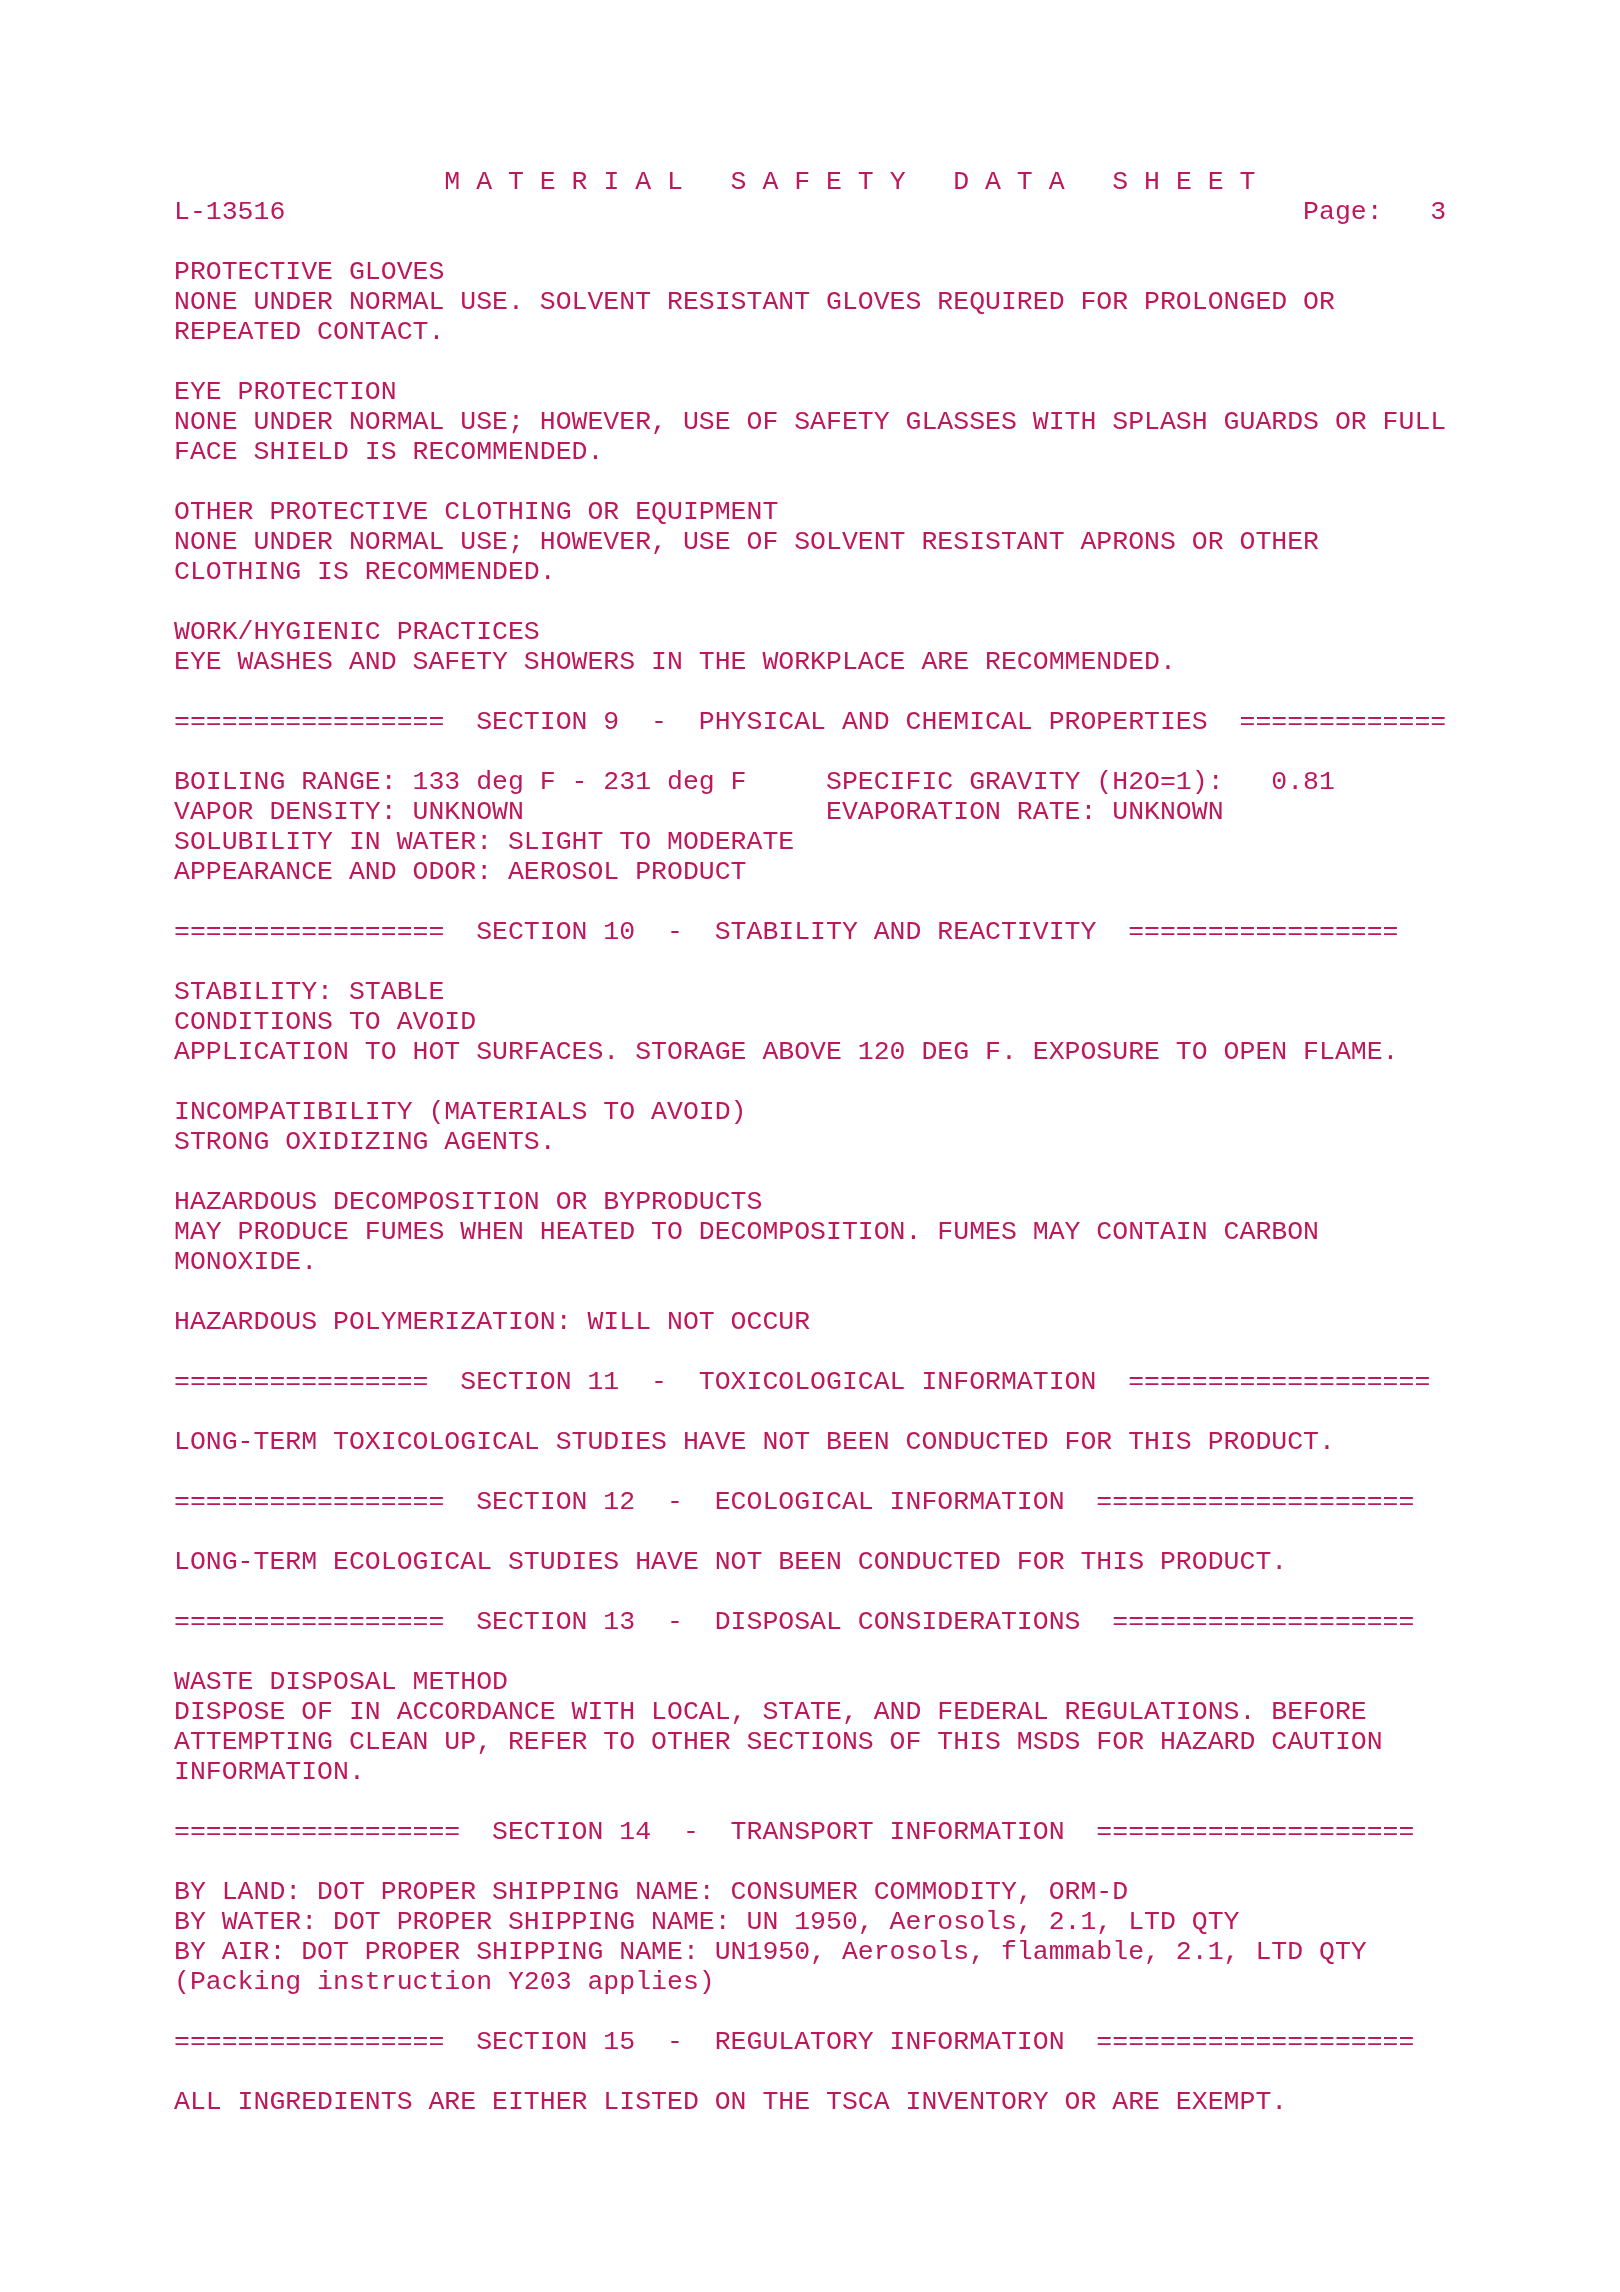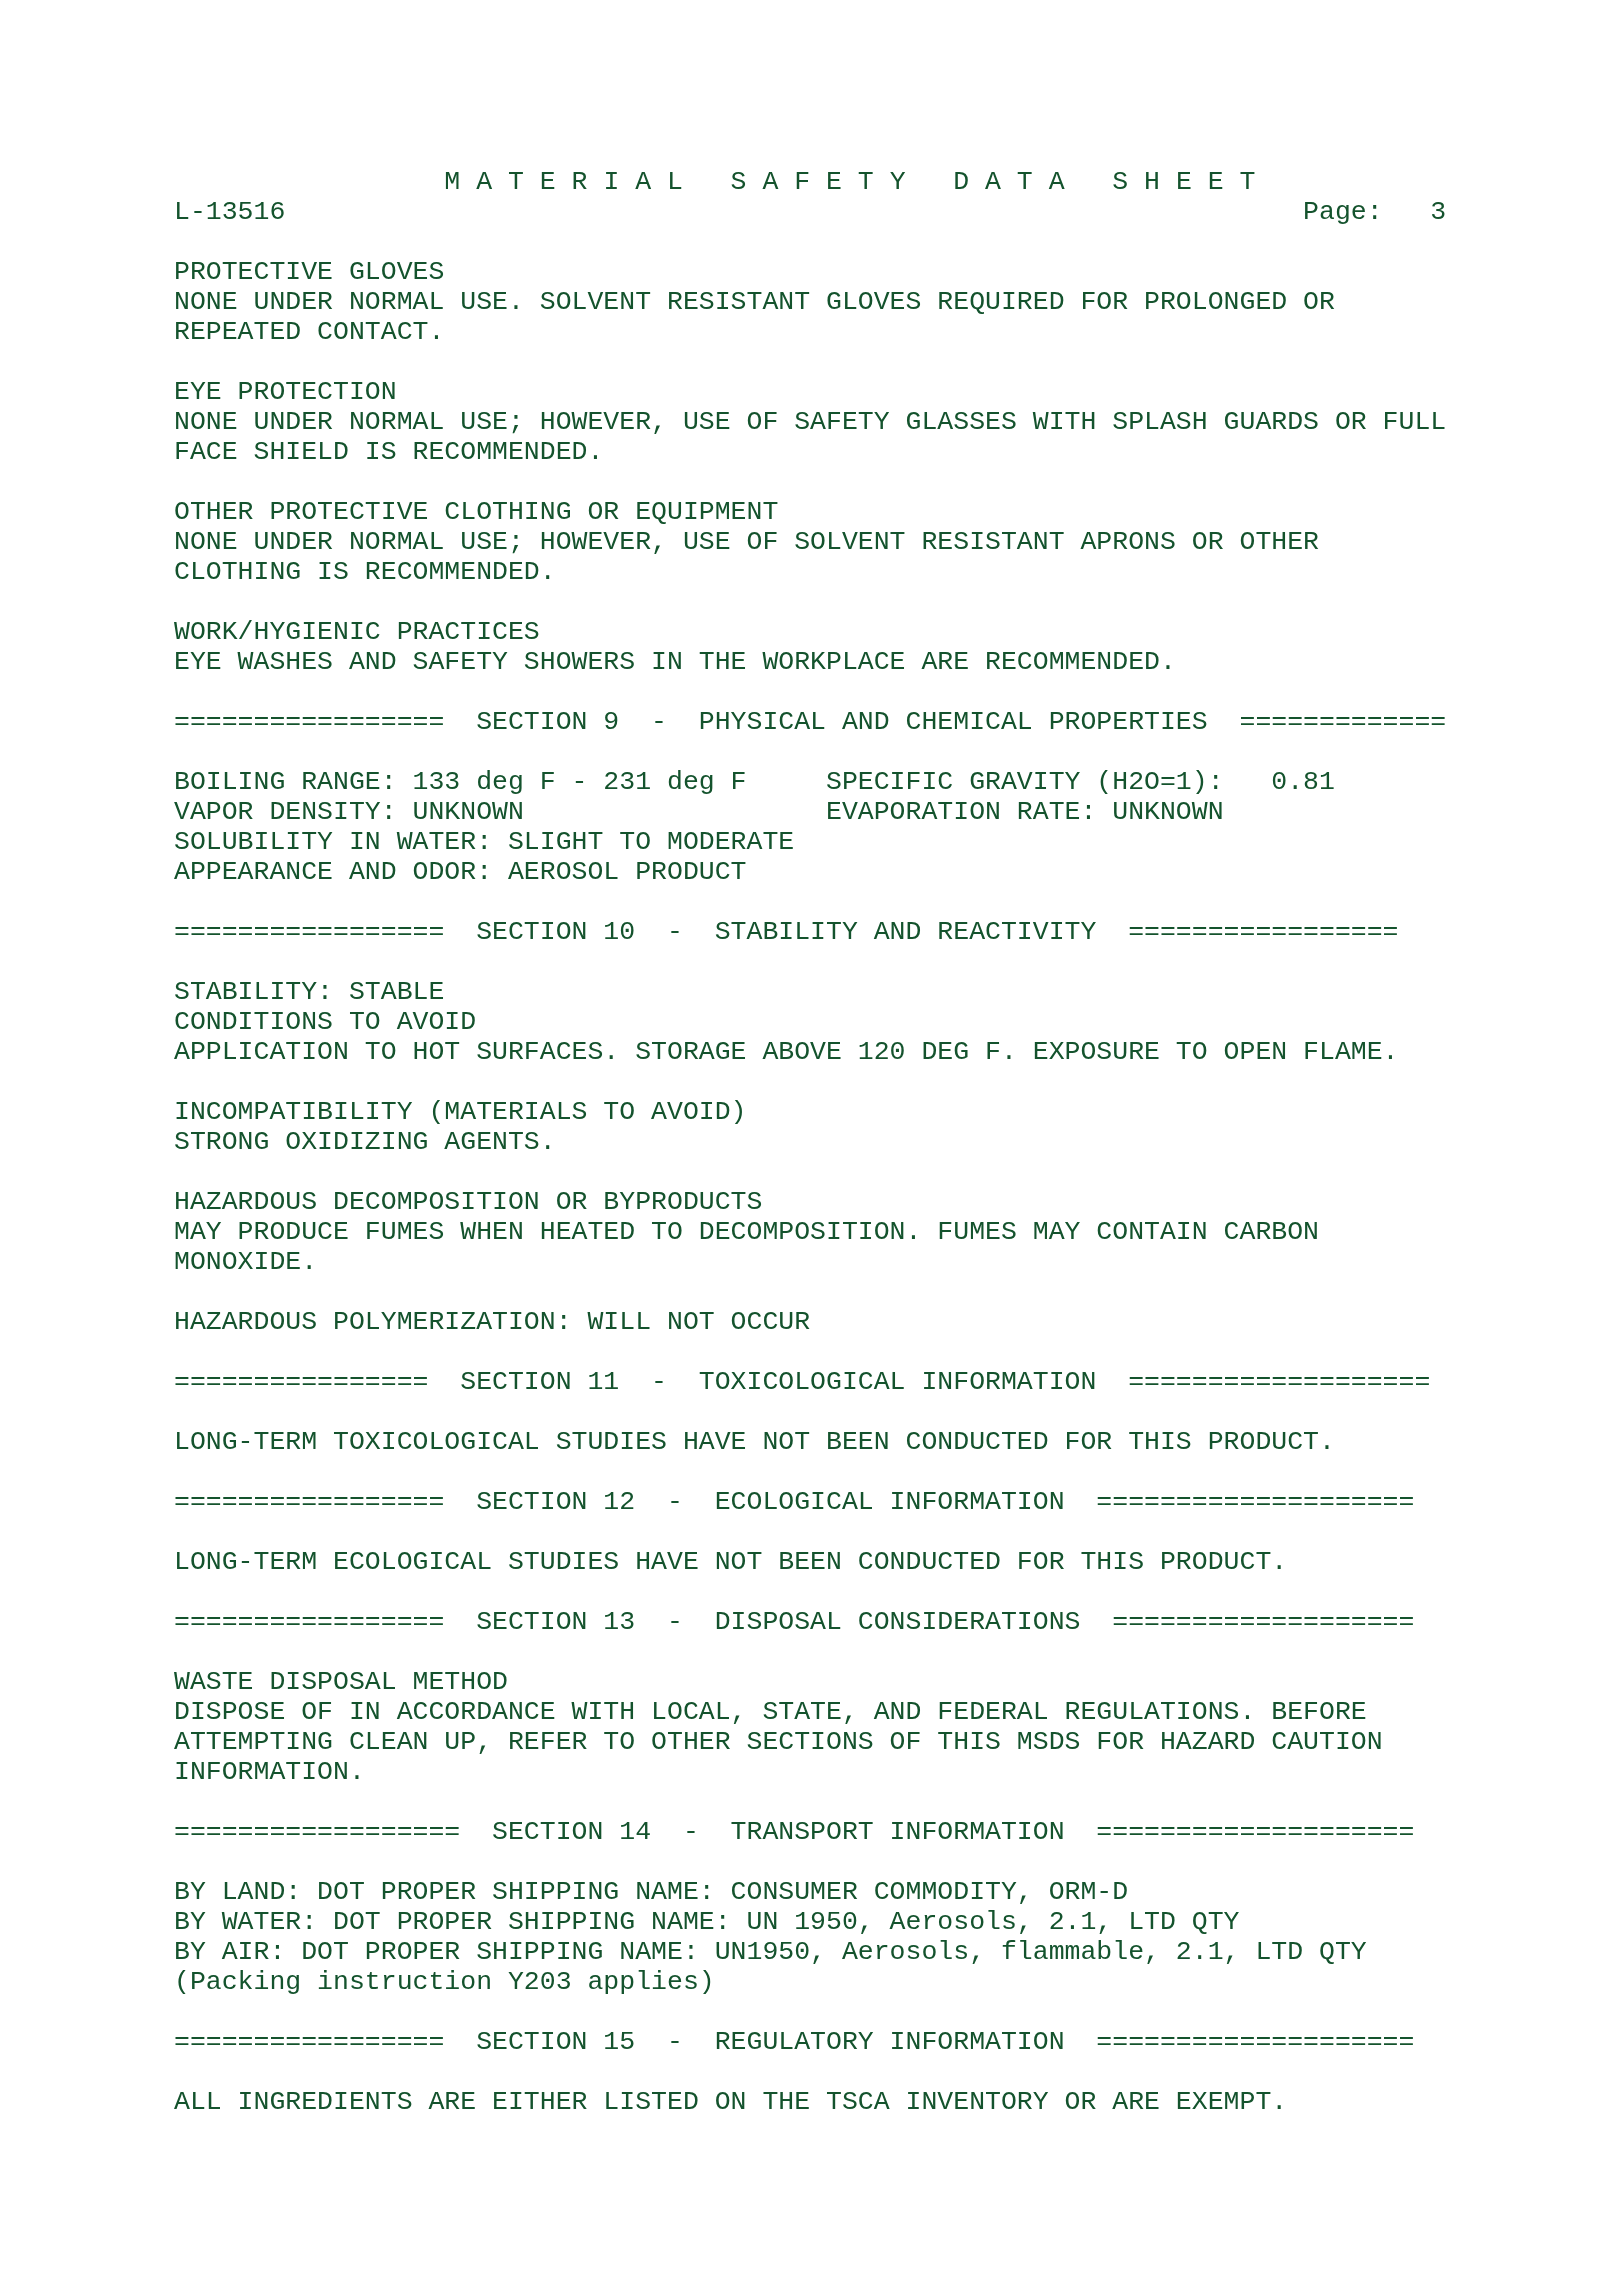--- a/index.html
+++ b/index.html
@@ -16,21 +16,21 @@
     height: 2293px;
     background: #ffffff;
   }
   .doc {
     position: absolute;
     left: 174px;
     top: 167px;
     margin: 0;
     font-family: "Liberation Mono", "DejaVu Sans Mono", monospace;
     font-size: 26.5px;
-    color: #14532d;
+    color: #be185d;
     font-weight: 400;
   }
   .line {
     white-space: pre;
     height: 30px;
     line-height: 30px;
   }
   .line span { white-space: pre; }
 </style>
 </head>

